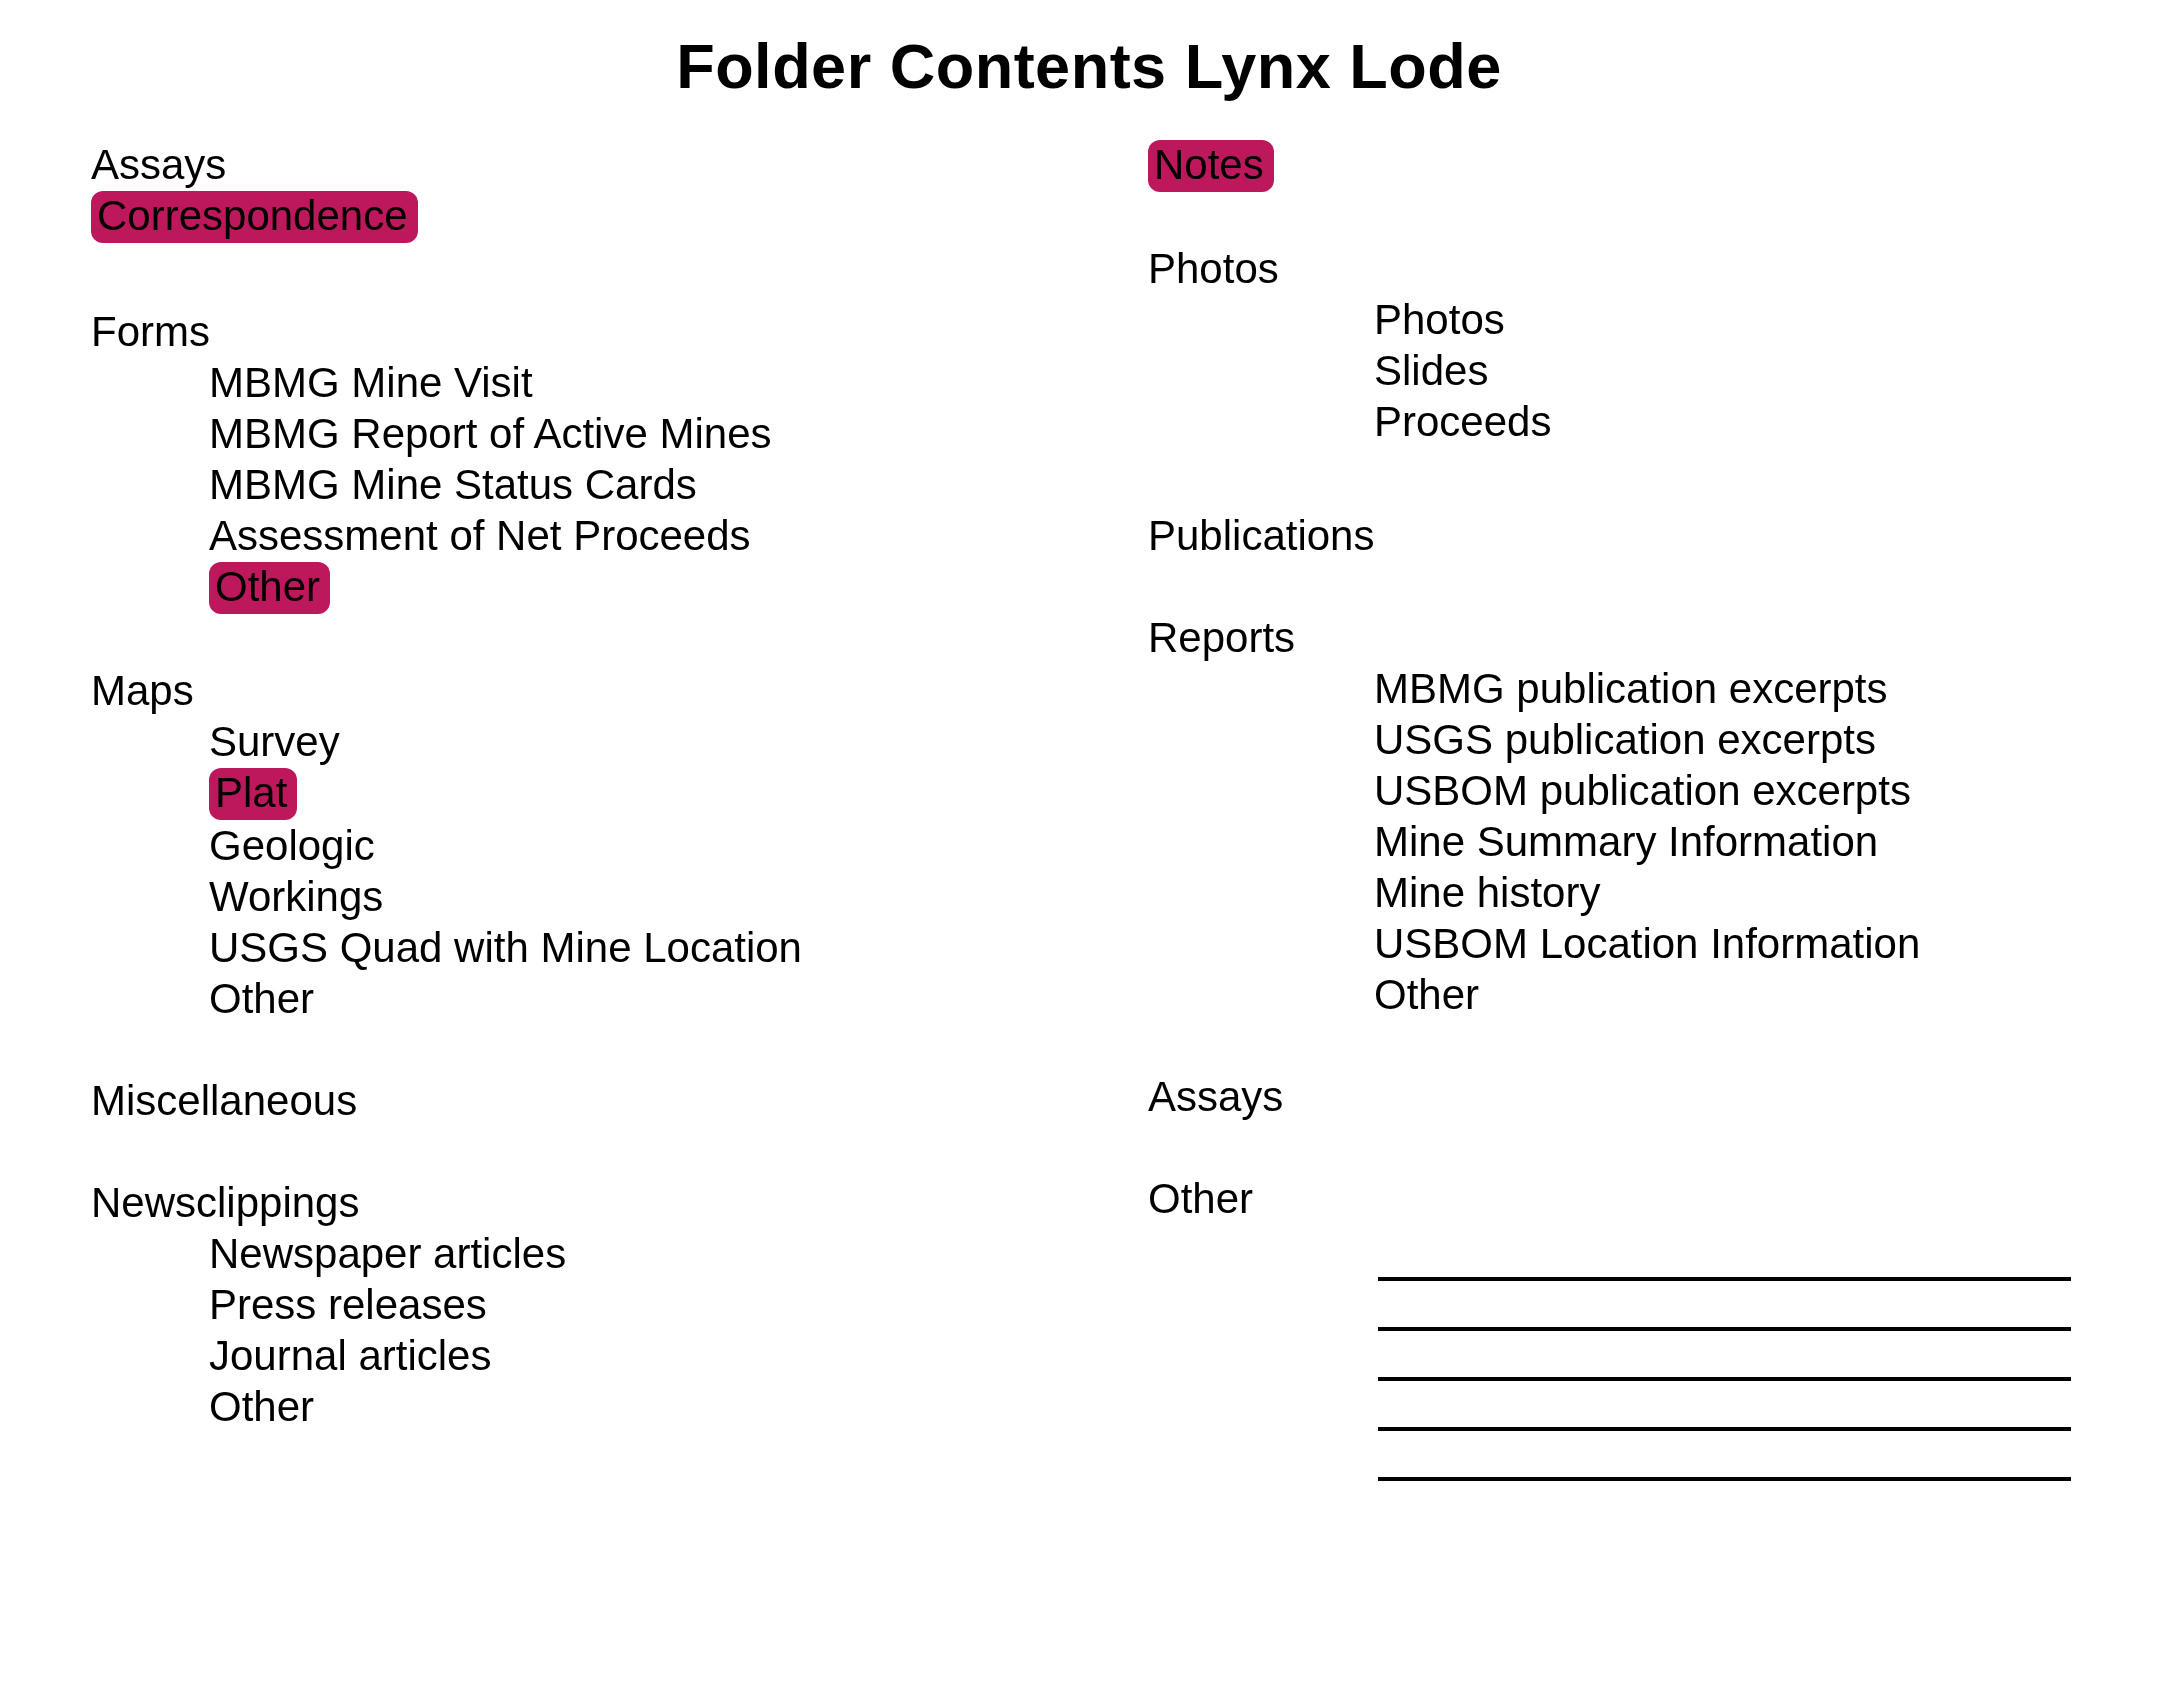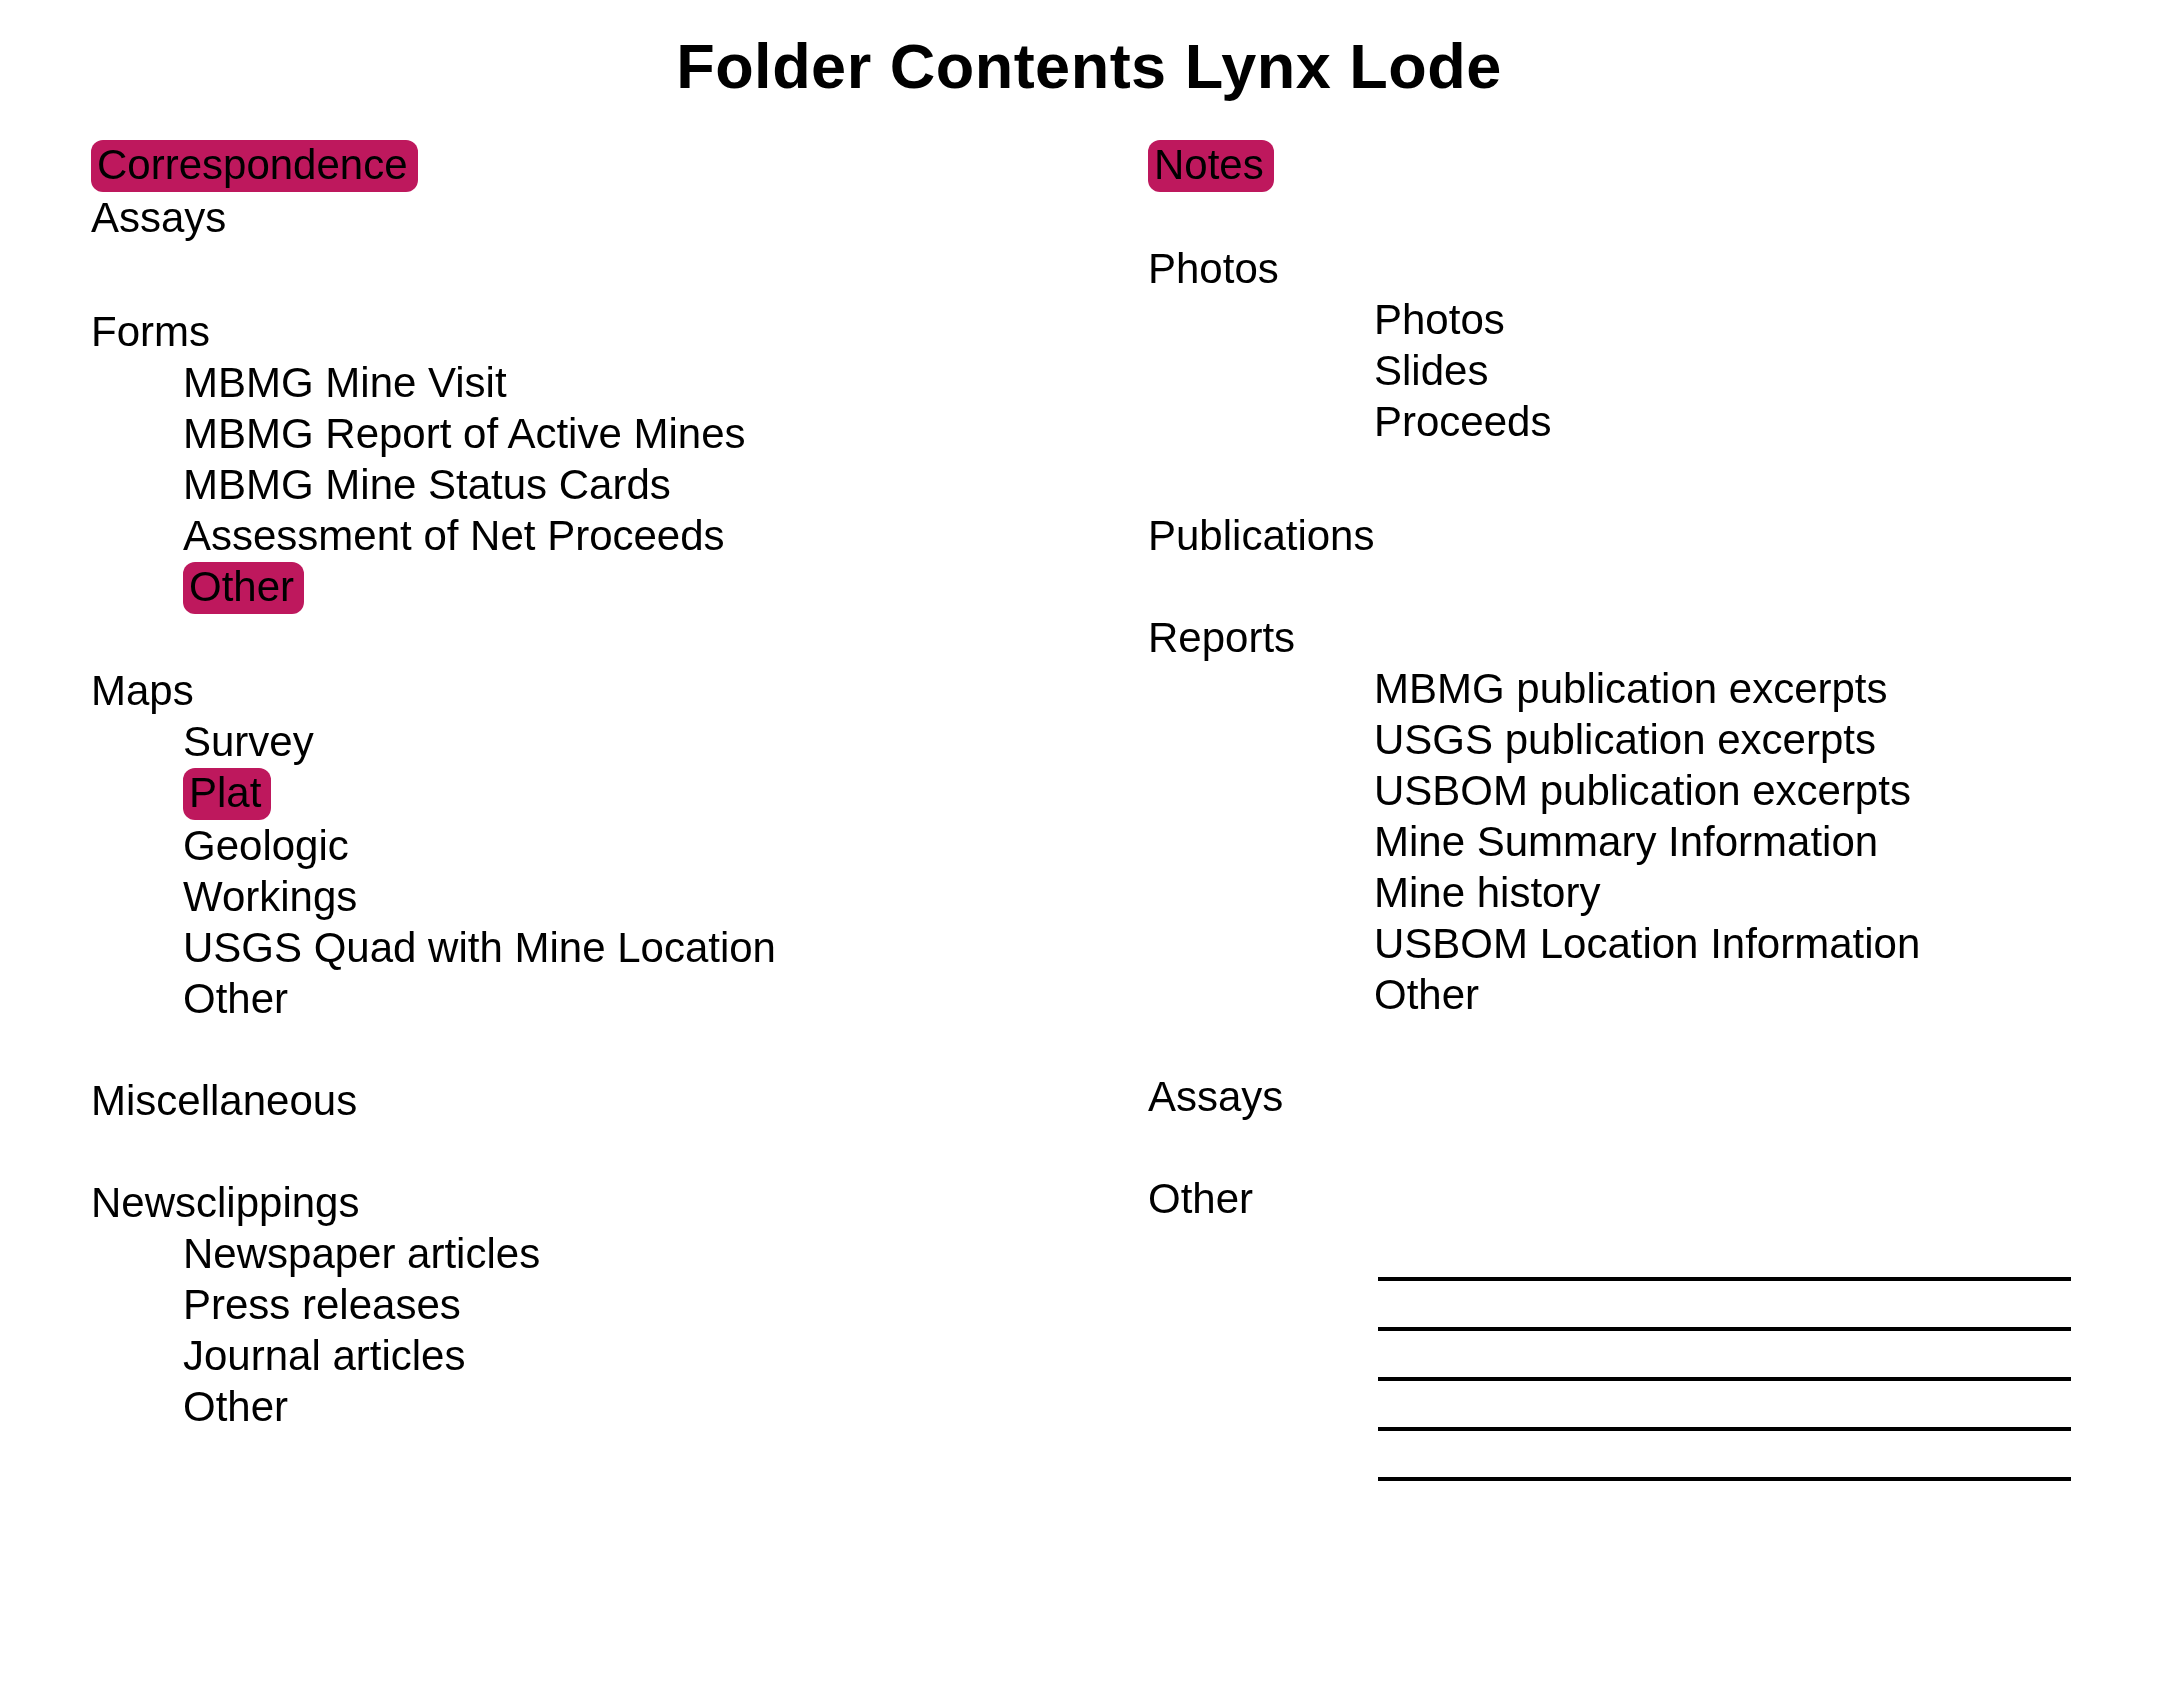--- a/index.html
+++ b/index.html
@@ -39,21 +39,21 @@
   .col-right { left: 1148px; width: 941px; }
 
   .top-entry {
     font-size: 42px;
     line-height: 51px;
     white-space: nowrap;
   }
   .sub-entry {
     font-size: 42px;
     line-height: 51px;
-    margin-left: 92px;
+    margin-left: 118px;
     white-space: nowrap;
   }
   .col-right .sub-entry {
     margin-left: 226px;
   }
   .hl {
     background: #be185d;
     border-radius: 12px;
     padding: 1px 10px 3px 6px;
     display: inline-block;
@@ -78,168 +78,168 @@
 </head>
 <body>
 
 <div class="page">
 
   <div class="title">Folder Contents Lynx Lode</div>
 
   <div class="col col-left">
 
     <div class="top-entry">
+      <span>Assays</span>
+    </div>
+
+    <div class="top-entry">
       <span class="hl">Correspondence</span>
     </div>
 
+    <div class="gap-lg"></div>
+
+    <div class="top-entry">
+      <span>Forms</span>
+    </div>
+    <div class="sub-entry">
+      <span>MBMG Mine Visit</span>
+    </div>
+    <div class="sub-entry">
+      <span>MBMG Report of Active Mines</span>
+    </div>
+    <div class="sub-entry">
+      <span>MBMG Mine Status Cards</span>
+    </div>
+    <div class="sub-entry">
+      <span>Assessment of Net Proceeds</span>
+    </div>
+    <div class="sub-entry">
+      <span class="hl">Other</span>
+    </div>
+
+    <div class="gap-md"></div>
+
+    <div class="top-entry">
+      <span>Maps</span>
+    </div>
+    <div class="sub-entry">
+      <span>Survey</span>
+    </div>
+    <div class="sub-entry">
+      <span class="hl">Plat</span>
+    </div>
+    <div class="sub-entry">
+      <span>Geologic</span>
+    </div>
+    <div class="sub-entry">
+      <span>Workings</span>
+    </div>
+    <div class="sub-entry">
+      <span>USGS Quad with Mine Location</span>
+    </div>
+    <div class="sub-entry">
+      <span>Other</span>
+    </div>
+
+    <div class="gap-md"></div>
+
+    <div class="top-entry">
+      <span>Miscellaneous</span>
+    </div>
+
+    <div class="gap-md"></div>
+
+    <div class="top-entry">
+      <span>Newsclippings</span>
+    </div>
+    <div class="sub-entry">
+      <span>Newspaper articles</span>
+    </div>
+    <div class="sub-entry">
+      <span>Press releases</span>
+    </div>
+    <div class="sub-entry">
+      <span>Journal articles</span>
+    </div>
+    <div class="sub-entry">
+      <span>Other</span>
+    </div>
+
+  </div>
+
+  <div class="col col-right">
+
+    <div class="top-entry">
+      <span class="hl">Notes</span>
+    </div>
+
+    <div class="gap-md"></div>
+
+    <div class="top-entry">
+      <span>Photos</span>
+    </div>
+    <div class="sub-entry">
+      <span>Photos</span>
+    </div>
+    <div class="sub-entry">
+      <span>Slides</span>
+    </div>
+    <div class="sub-entry">
+      <span>Proceeds</span>
+    </div>
+
+    <div class="gap-lg"></div>
+
+    <div class="top-entry">
+      <span>Publications</span>
+    </div>
+
+    <div class="gap-md"></div>
+
+    <div class="top-entry">
+      <span>Reports</span>
+    </div>
+    <div class="sub-entry">
+      <span>MBMG publication excerpts</span>
+    </div>
+    <div class="sub-entry">
+      <span>USGS publication excerpts</span>
+    </div>
+    <div class="sub-entry">
+      <span>USBOM publication excerpts</span>
+    </div>
+    <div class="sub-entry">
+      <span>Mine Summary Information</span>
+    </div>
+    <div class="sub-entry">
+      <span>Mine history</span>
+    </div>
+    <div class="sub-entry">
+      <span>USBOM Location Information</span>
+    </div>
+    <div class="sub-entry">
+      <span>Other</span>
+    </div>
+
+    <div class="gap-md"></div>
+
     <div class="top-entry">
       <span>Assays</span>
     </div>
 
-    <div class="gap-lg"></div>
-
-    <div class="top-entry">
-      <span>Forms</span>
-    </div>
-    <div class="sub-entry">
-      <span>MBMG Mine Visit</span>
-    </div>
-    <div class="sub-entry">
-      <span>MBMG Report of Active Mines</span>
-    </div>
-    <div class="sub-entry">
-      <span>MBMG Mine Status Cards</span>
-    </div>
-    <div class="sub-entry">
-      <span>Assessment of Net Proceeds</span>
-    </div>
-    <div class="sub-entry">
-      <span class="hl">Other</span>
-    </div>
-
-    <div class="gap-md"></div>
-
-    <div class="top-entry">
-      <span>Maps</span>
-    </div>
-    <div class="sub-entry">
-      <span>Survey</span>
-    </div>
-    <div class="sub-entry">
-      <span class="hl">Plat</span>
-    </div>
-    <div class="sub-entry">
-      <span>Geologic</span>
-    </div>
-    <div class="sub-entry">
-      <span>Workings</span>
-    </div>
-    <div class="sub-entry">
-      <span>USGS Quad with Mine Location</span>
-    </div>
-    <div class="sub-entry">
-      <span>Other</span>
-    </div>
-
-    <div class="gap-md"></div>
-
-    <div class="top-entry">
-      <span>Miscellaneous</span>
-    </div>
-
-    <div class="gap-md"></div>
-
-    <div class="top-entry">
-      <span>Newsclippings</span>
-    </div>
-    <div class="sub-entry">
-      <span>Newspaper articles</span>
-    </div>
-    <div class="sub-entry">
-      <span>Press releases</span>
-    </div>
-    <div class="sub-entry">
-      <span>Journal articles</span>
-    </div>
-    <div class="sub-entry">
+    <div class="gap-md"></div>
+
+    <div class="top-entry">
       <span>Other</span>
     </div>
 
   </div>
 
-  <div class="col col-right">
-
-    <div class="top-entry">
-      <span class="hl">Notes</span>
-    </div>
-
-    <div class="gap-md"></div>
-
-    <div class="top-entry">
-      <span>Photos</span>
-    </div>
-    <div class="sub-entry">
-      <span>Photos</span>
-    </div>
-    <div class="sub-entry">
-      <span>Slides</span>
-    </div>
-    <div class="sub-entry">
-      <span>Proceeds</span>
-    </div>
-
-    <div class="gap-lg"></div>
-
-    <div class="top-entry">
-      <span>Publications</span>
-    </div>
-
-    <div class="gap-md"></div>
-
-    <div class="top-entry">
-      <span>Reports</span>
-    </div>
-    <div class="sub-entry">
-      <span>MBMG publication excerpts</span>
-    </div>
-    <div class="sub-entry">
-      <span>USGS publication excerpts</span>
-    </div>
-    <div class="sub-entry">
-      <span>USBOM publication excerpts</span>
-    </div>
-    <div class="sub-entry">
-      <span>Mine Summary Information</span>
-    </div>
-    <div class="sub-entry">
-      <span>Mine history</span>
-    </div>
-    <div class="sub-entry">
-      <span>USBOM Location Information</span>
-    </div>
-    <div class="sub-entry">
-      <span>Other</span>
-    </div>
-
-    <div class="gap-md"></div>
-
-    <div class="top-entry">
-      <span>Assays</span>
-    </div>
-
-    <div class="gap-md"></div>
-
-    <div class="top-entry">
-      <span>Other</span>
-    </div>
-
+  <div class="rules">
+    <div class="rule"></div>
+    <div class="rule"></div>
+    <div class="rule"></div>
+    <div class="rule"></div>
+    <div class="rule"></div>
   </div>
 
-  <div class="rules">
-    <div class="rule"></div>
-    <div class="rule"></div>
-    <div class="rule"></div>
-    <div class="rule"></div>
-    <div class="rule"></div>
-  </div>
-
 </div>
 
 
 </body></html>

